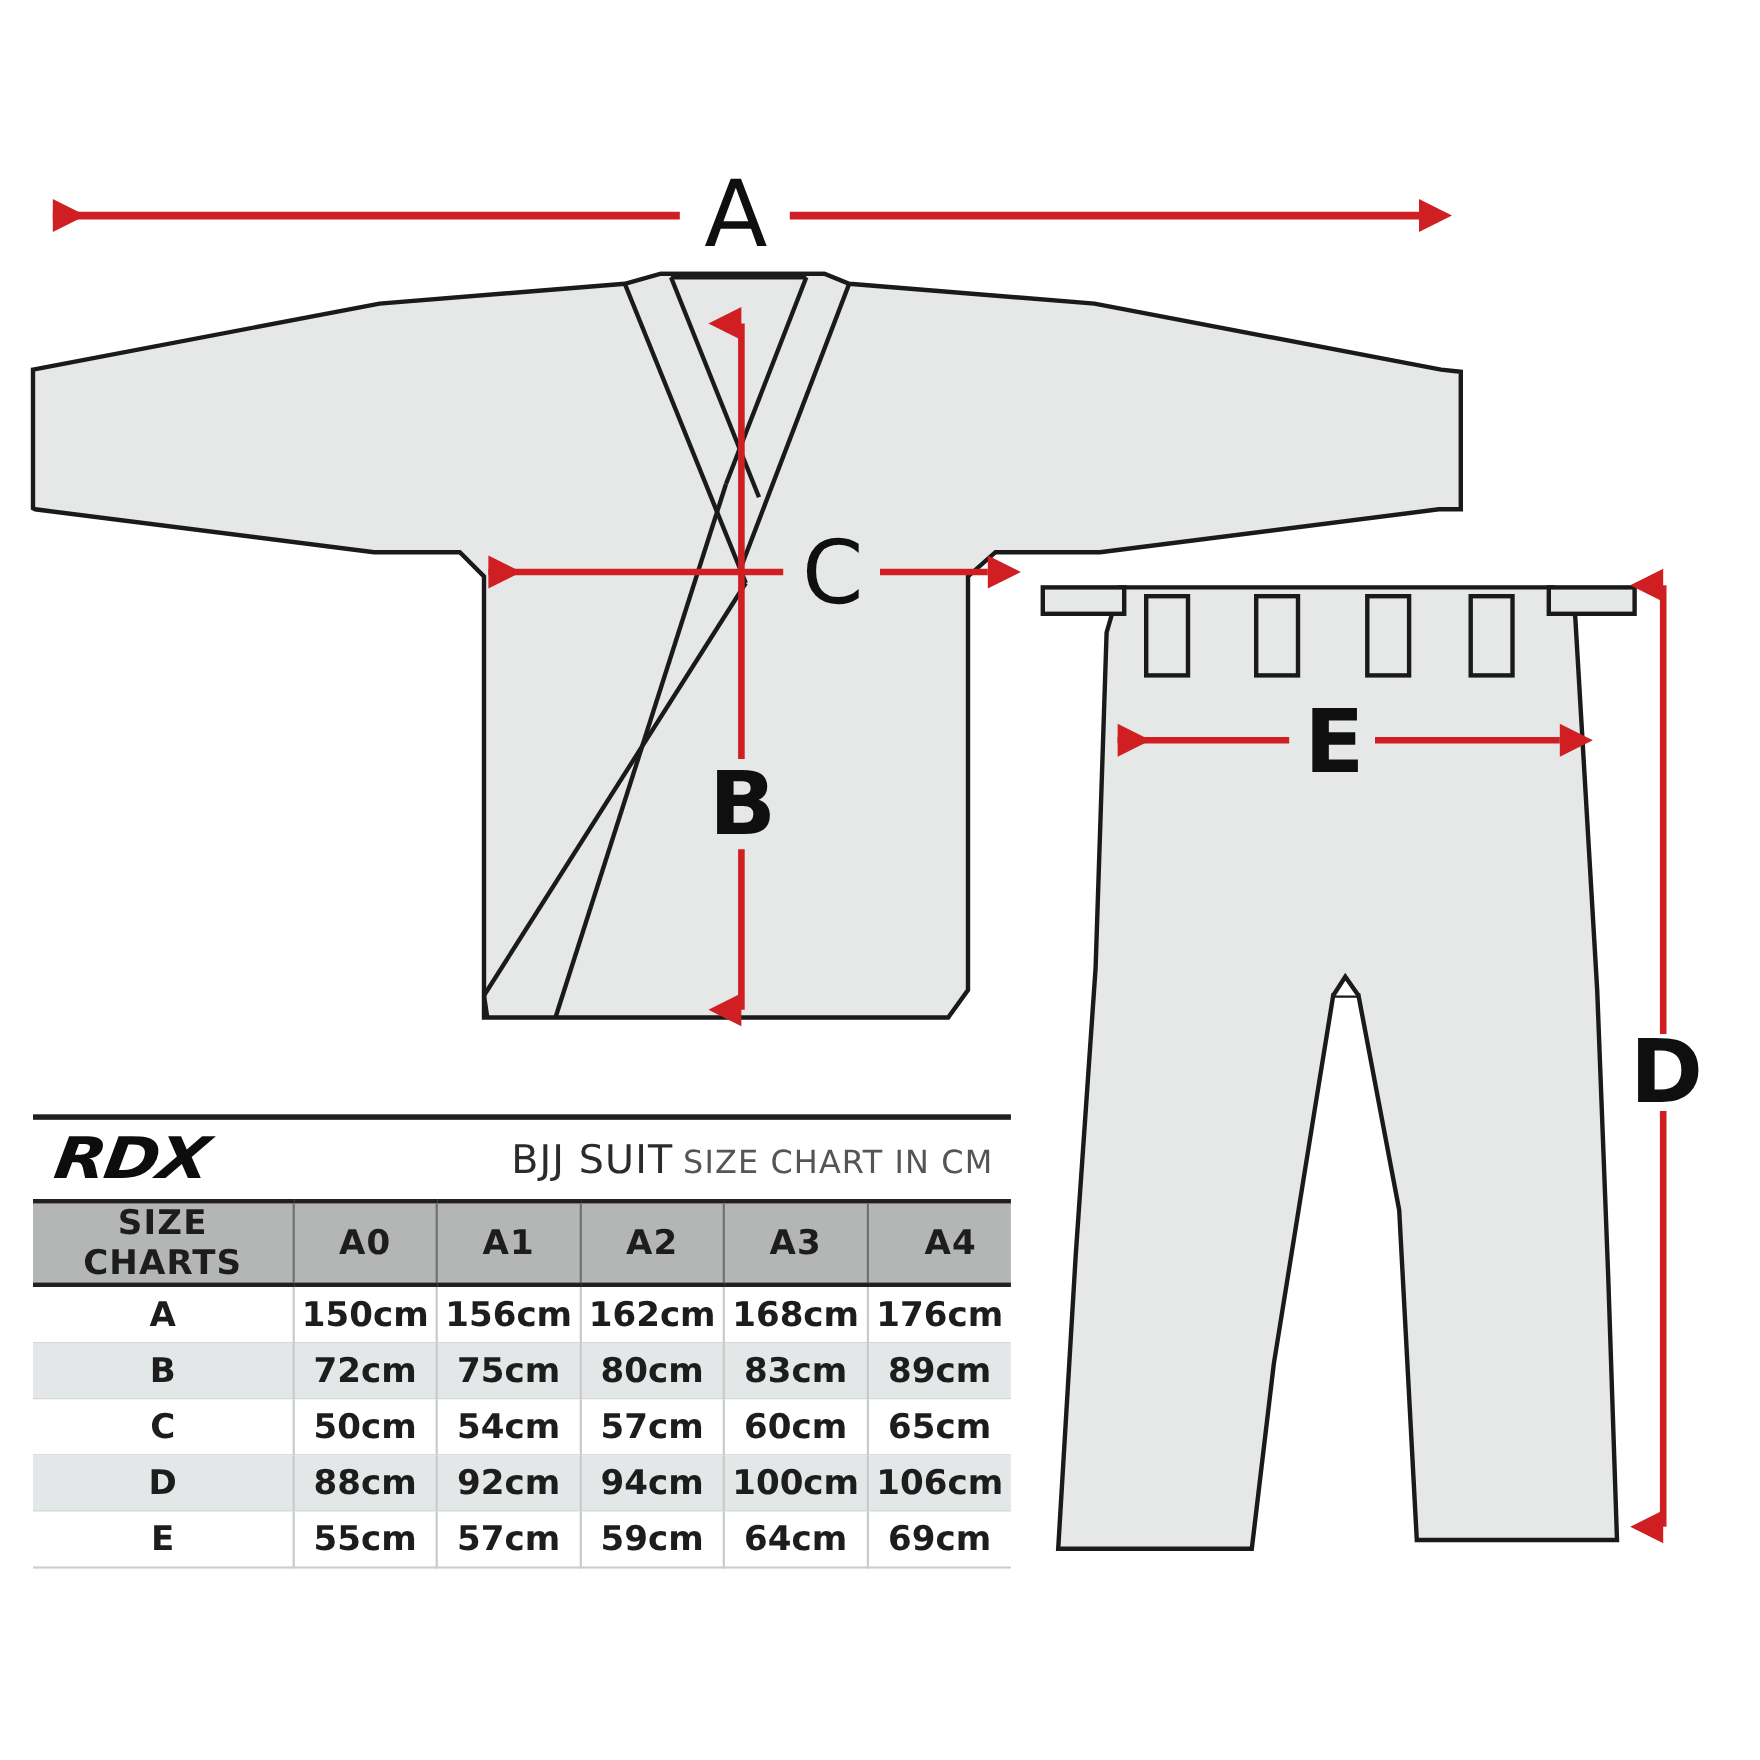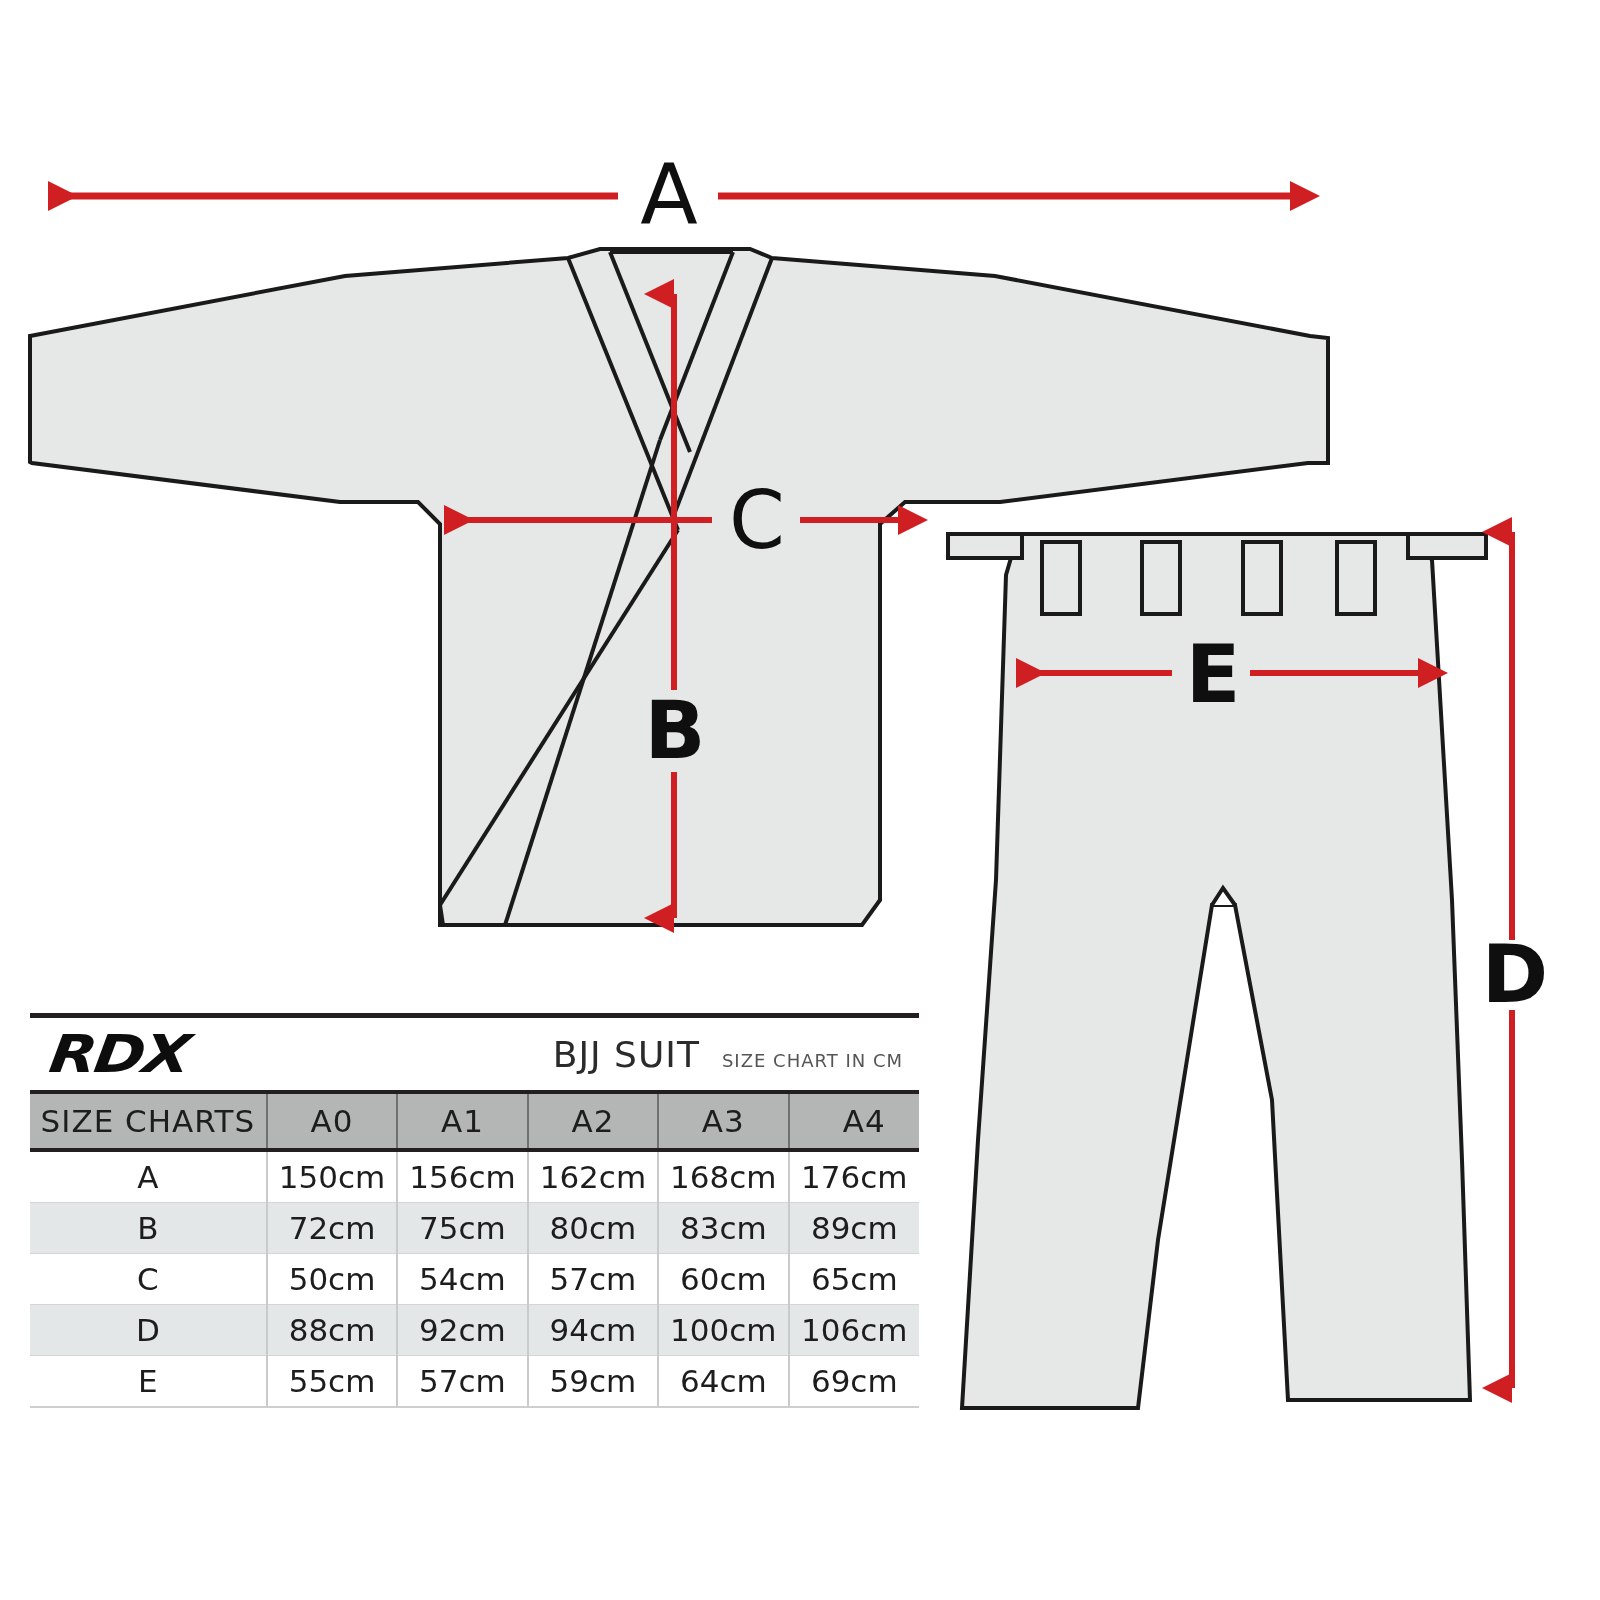--- a/index.html
+++ b/index.html
@@ -57,34 +57,34 @@
     letter-spacing: -2px;
     color: #0d0d0d;
     transform: skewX(-8deg) scaleX(1.18);
     transform-origin: left center;
     line-height: 1;
     user-select: none;
   }
   .title-wrap {
     display: flex;
     align-items: baseline;
-    gap: 22px;
+    gap: 9px;
     margin-right: 4px;
     margin-left: 16px;
   }
   .title-main {
     font-family: "DejaVu Sans", sans-serif;
     font-size: 36px;
     color: #2b2b2b;
     letter-spacing: 1px;
     font-weight: 400;
   }
   .title-sub {
     font-family: "DejaVu Sans", sans-serif;
-    font-size: 18px;
+    font-size: 29px;
     color: #555555;
     letter-spacing: 1px;
     font-weight: 400;
   }
 
   table.size-table {
     border-collapse: collapse;
     width: 889px;
     table-layout: fixed;
     font-family: "DejaVu Sans", sans-serif;
@@ -92,21 +92,21 @@
   table.size-table th,
   table.size-table td {
     text-align: center;
     vertical-align: middle;
     border-left: 2px solid #c9cbcb;
     border-right: 2px solid #c9cbcb;
     border-bottom: 1px solid #d4d6d6;
     height: 50px;
     font-size: 31px;
     color: #1d1d1d;
-    font-weight: 400;
+    font-weight: 700;
     padding: 0;
   }
   table.size-table thead th {
     background: #b4b6b6;
     height: 54px;
     border-top: 4px solid #231f20;
     border-bottom: 4px solid #231f20;
     border-left: 2px solid #6f7171;
     border-right: 2px solid #6f7171;
     font-size: 31px;

